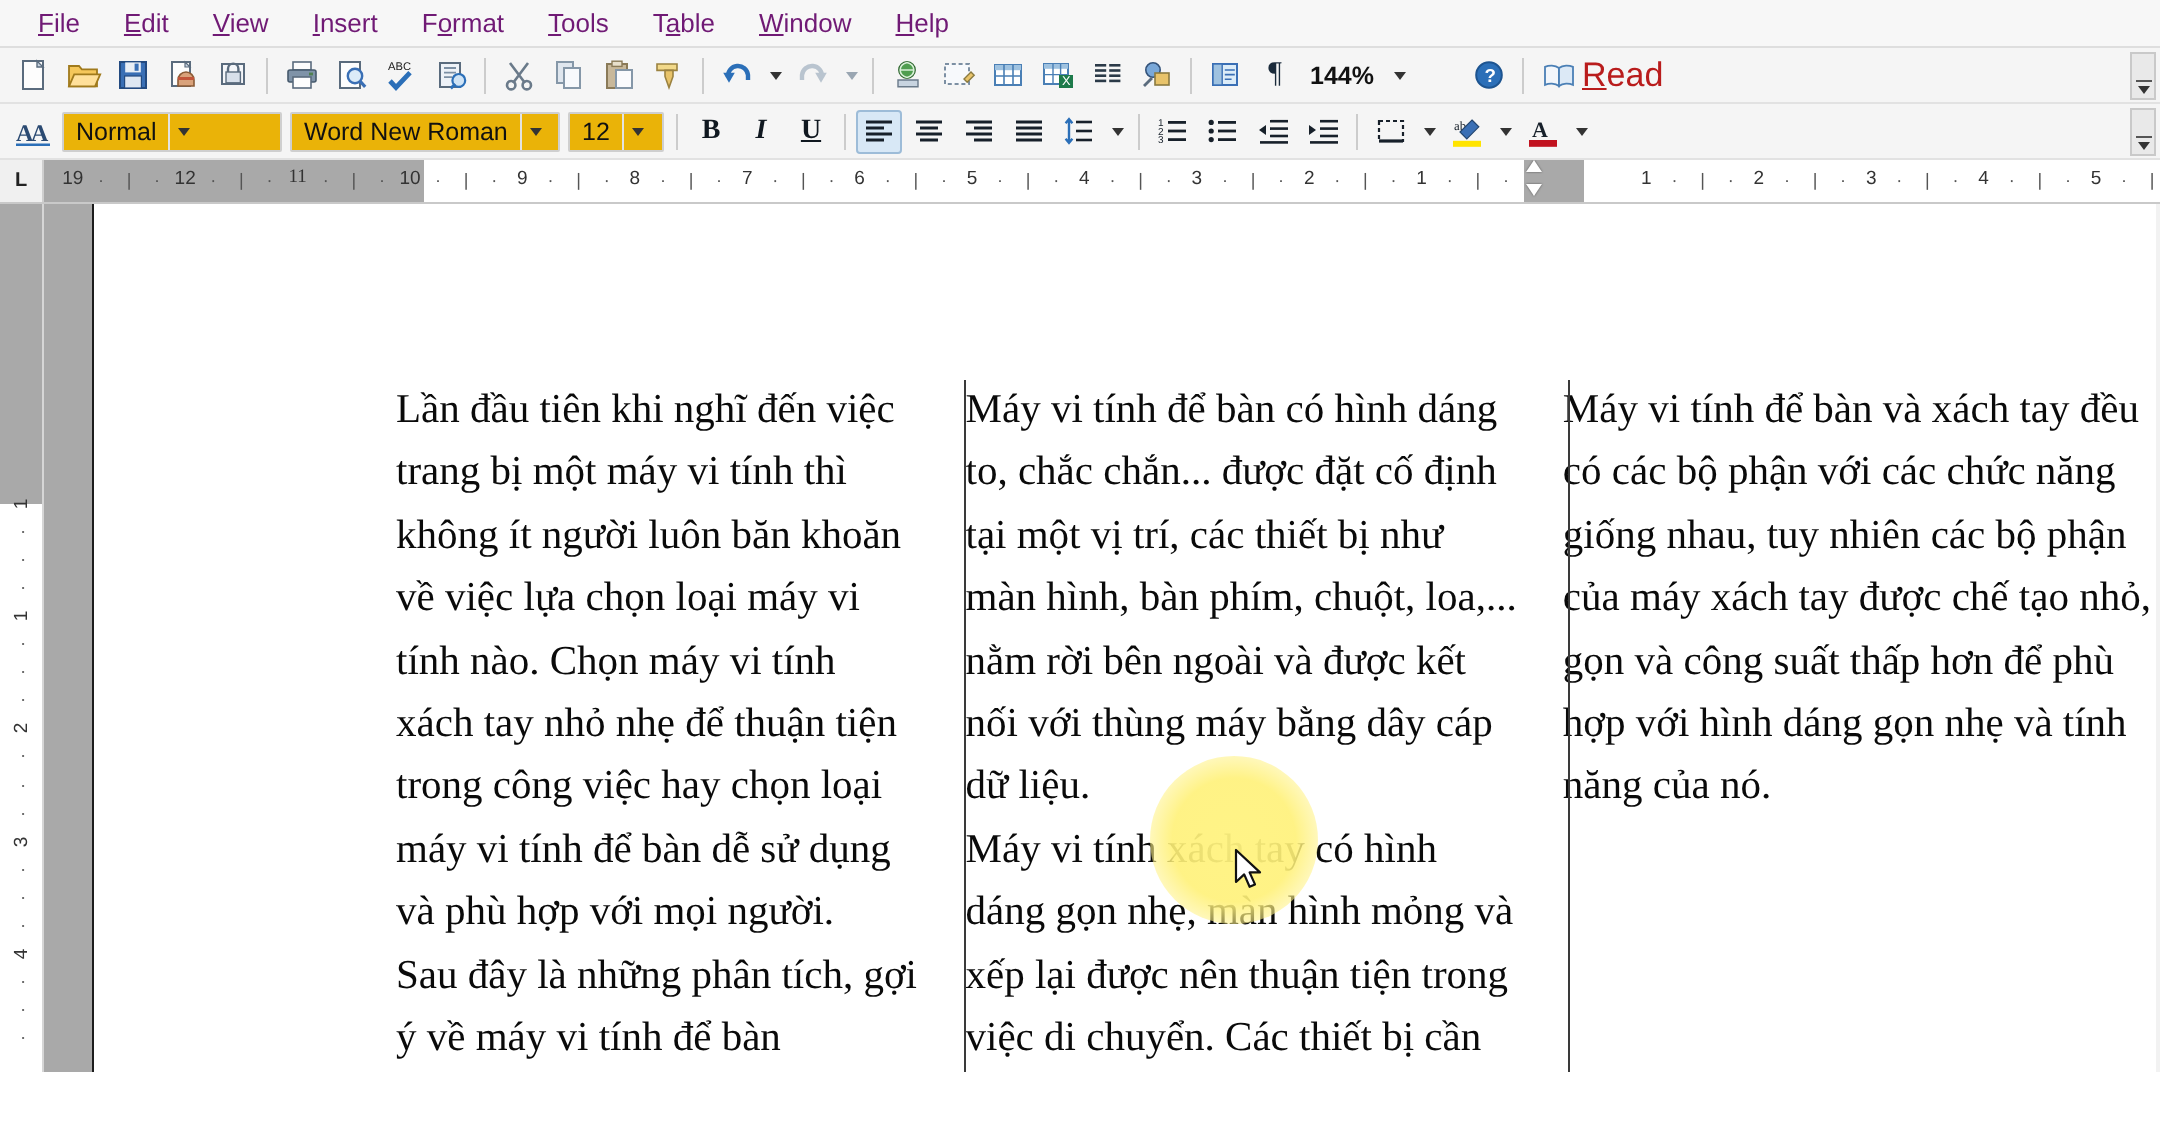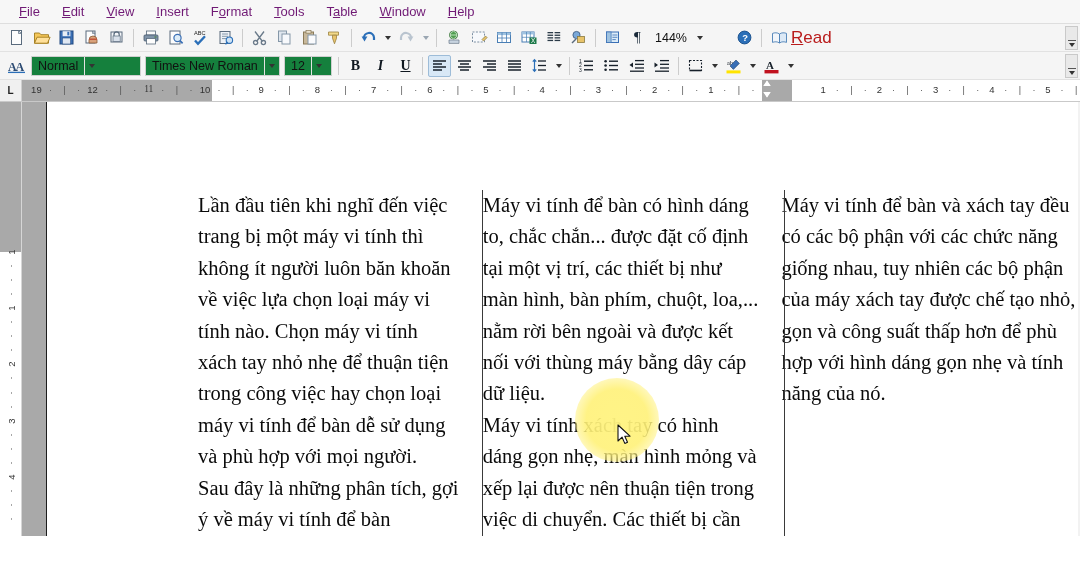--- a/index.html
+++ b/index.html
@@ -110,42 +110,42 @@
     color: #b91c1c;
     padding: 0 4px;
     white-space: nowrap;
   }
 
   
   .combo {
     height: 20px;
     display: flex;
     align-items: center;
-    background: #15803d;
+    background: #eab308;
     border: 1px solid #cfcfcf;
     border-radius: 1px;
     margin: 0 2px;
     flex: 0 0 auto;
   }
   .combo .val {
     font-size: 12.5px;
     color: #111;
     padding: 0 6px;
     white-space: nowrap;
     overflow: hidden;
   }
   .combo .arrow {
     width: 15px; height: 18px;
     display: flex; align-items: center; justify-content: center;
     border-left: 1px solid #e3e3e3;
   }
   .combo.style { width: 110px; }
   .combo.font  { width: 135px; }
   .combo.size  { width: 48px; }
-  .combo.zoom  { width: 78px; border: none; background: transparent; }
+  .combo.zoom  { width: 78px; border: none; background: transparent; font-weight: bold; }
   .combo.zoom .val { padding-left: 3px; }
   .combo.zoom .arrow { border-left: none; }
   .caret {
     width: 0; height: 0;
     border-left: 3.5px solid transparent;
     border-right: 3.5px solid transparent;
     border-top: 4px solid #333;
   }
   .tb-overflow {
     position: absolute;
@@ -593,21 +593,21 @@
     </div>
 
     <div class="combo style">
       <span class="val">Normal</span>
       <span class="arrow">
           <span class="caret"></span>
         </span>
     </div>
 
     <div class="combo font">
-      <span class="val">Times New Roman</span>
+      <span class="val">Word New Roman</span>
       <span class="arrow">
           <span class="caret"></span>
         </span>
     </div>
 
     <div class="combo size">
       <span class="val">12</span>
       <span class="arrow">
           <span class="caret"></span>
         </span>

